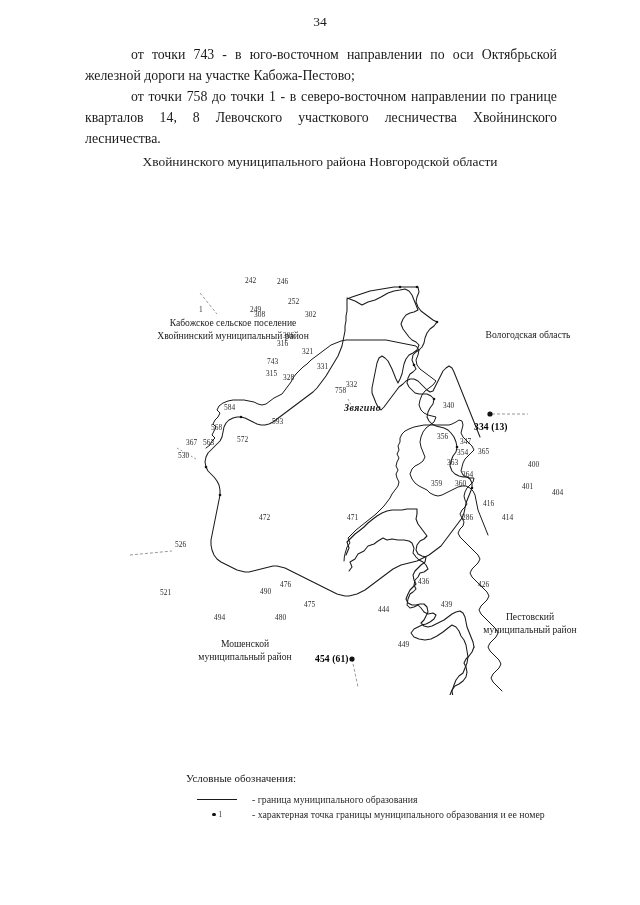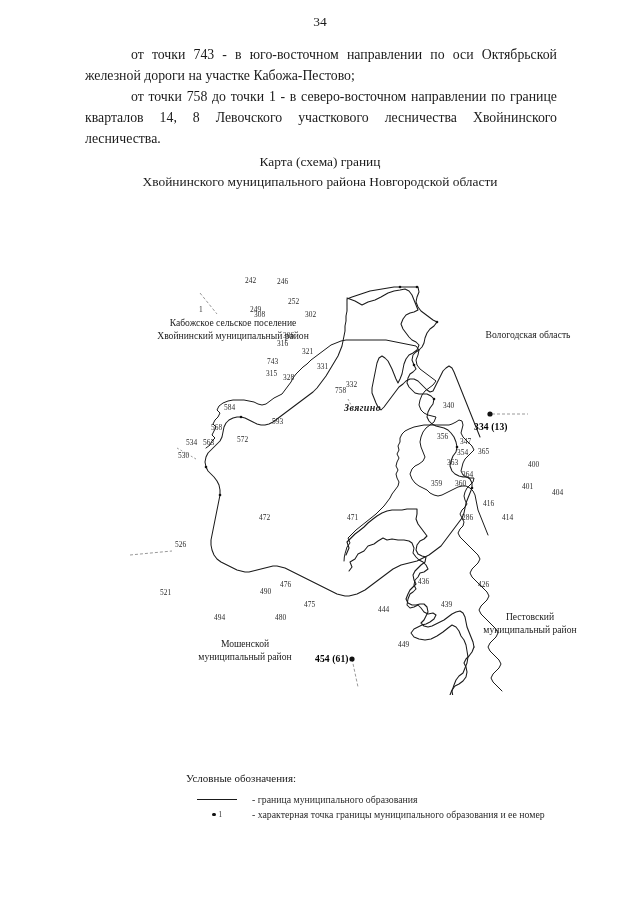--- a/index.html
+++ b/index.html
@@ -153,21 +153,20 @@
 <div class="page">
 
   <div class="page-number">34</div>
 
   <div class="body-text">
     <p>от точки 743 - в юго-восточном направлении по оси Октябрьской железной дороги на участке Кабожа-Пестово;</p>
     <p>от точки 758 до точки 1 - в северо-восточном направлении по границе кварталов 14, 8 Левочского участкового лесничества Хвойнинского лесничества.</p>
   </div>
 
   <div class="title-block">
-    <div>Карта (схема) границ</div>
     <div>Хвойнинского муниципального района Новгородской области</div>
   </div>
 
   <div class="map-wrap">
 
     <svg class="map-svg" viewBox="0 0 640 440">
       <g fill="none" stroke="#1a1a1a" stroke-width="1.05" stroke-linejoin="round" stroke-linecap="round">
 
         <path d="
           M 349,316
@@ -417,21 +416,21 @@
     <div class="pt-label" style="left:347px; top:258px;">471</div>
     <div class="pt-label" style="left:259px; top:258px;">472</div>
     <div class="pt-label" style="left:304px; top:345px;">475</div>
     <div class="pt-label" style="left:280px; top:325px;">476</div>
     <div class="pt-label" style="left:275px; top:358px;">480</div>
     <div class="pt-label" style="left:260px; top:332px;">490</div>
     <div class="pt-label" style="left:214px; top:358px;">494</div>
     <div class="pt-label" style="left:160px; top:333px;">521</div>
     <div class="pt-label" style="left:175px; top:285px;">526</div>
     <div class="pt-label" style="left:178px; top:196px;">530</div>
-    <div class="pt-label" style="left:186px; top:183px;">534</div>
+    <div class="pt-label" style="left:186px; top:183px;">367</div>
     <div class="pt-label" style="left:203px; top:183px;">563</div>
     <div class="pt-label" style="left:211px; top:168px;">568</div>
     <div class="pt-label" style="left:237px; top:180px;">572</div>
     <div class="pt-label" style="left:224px; top:148px;">584</div>
     <div class="pt-label" style="left:272px; top:162px;">593</div>
     <div class="pt-label" style="left:267px; top:102px;">743</div>
     <div class="pt-label" style="left:335px; top:131px;">758</div>
 
     <div class="settlement-label" style="left:344px; top:147px;">Звягино</div>
 

